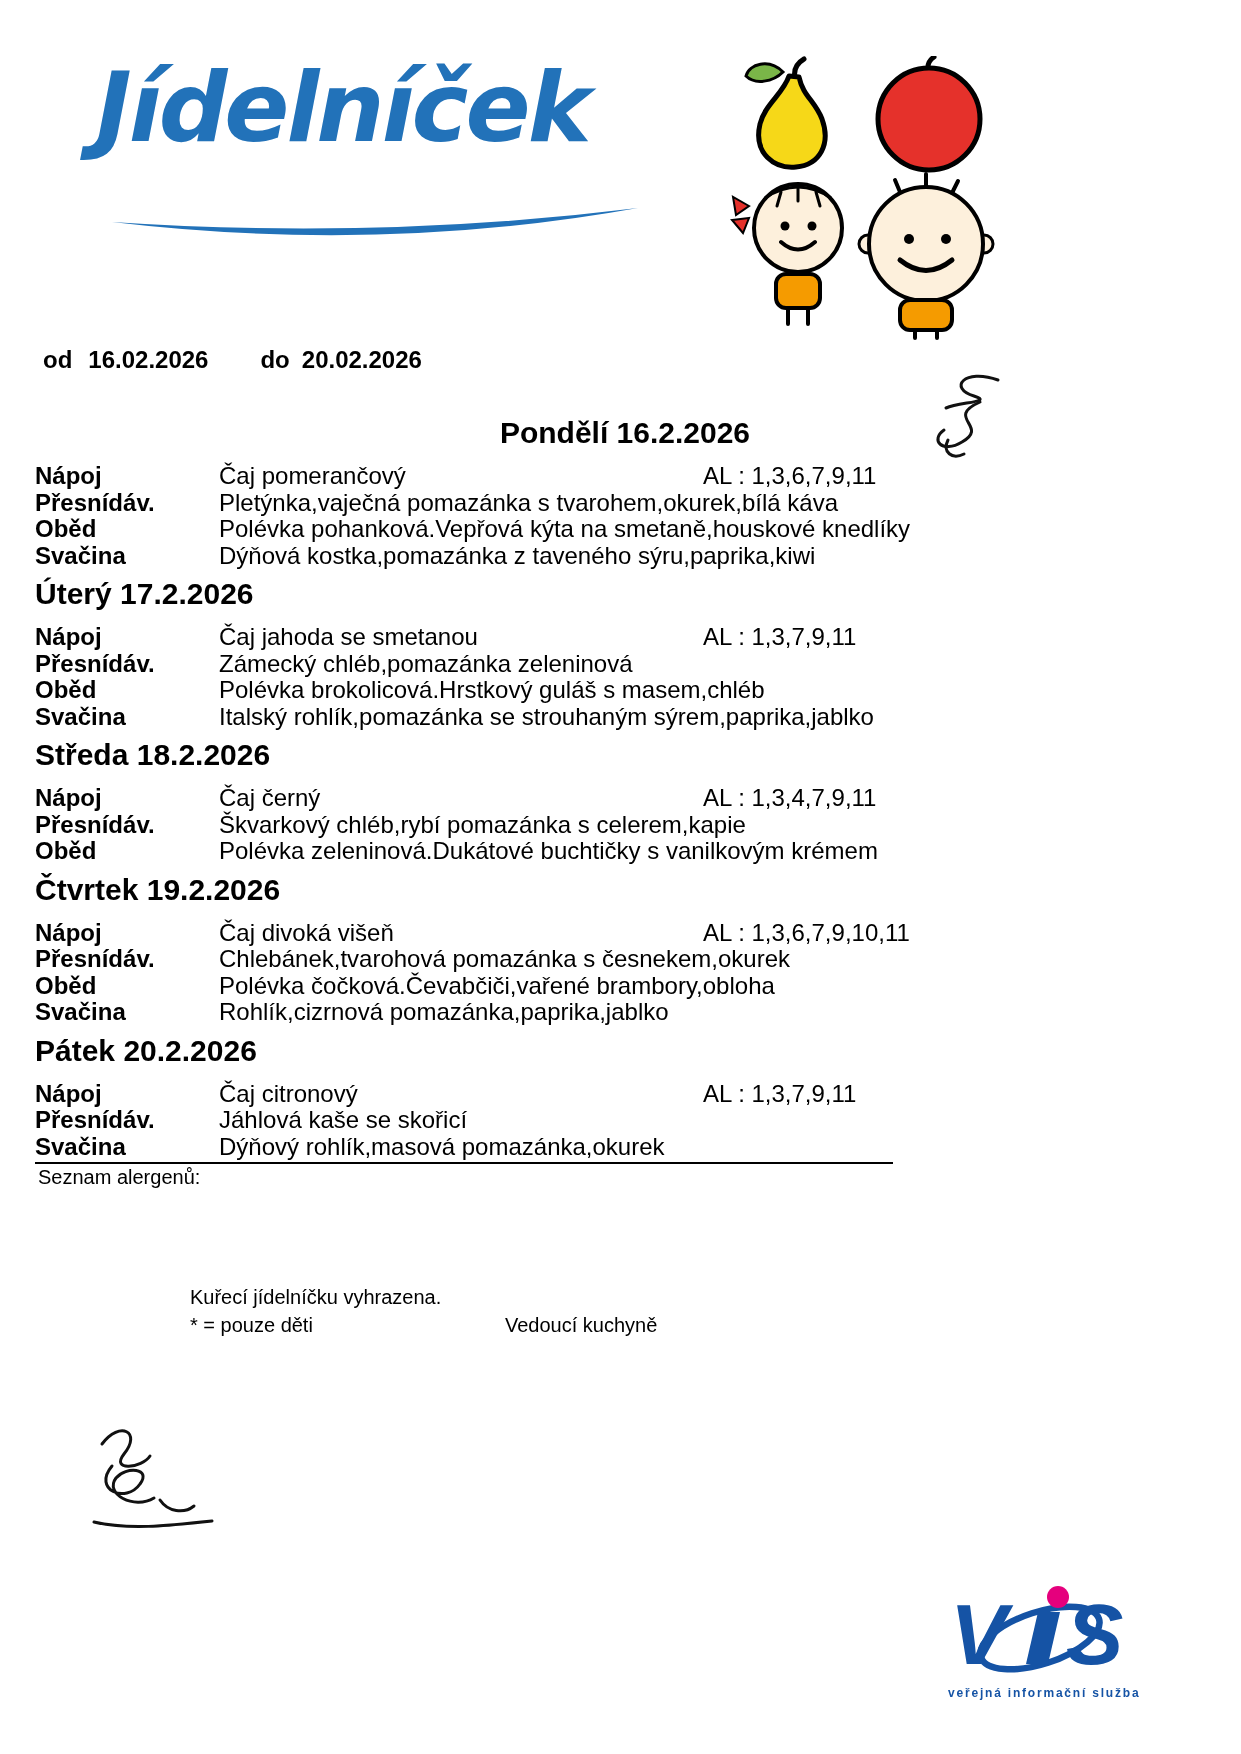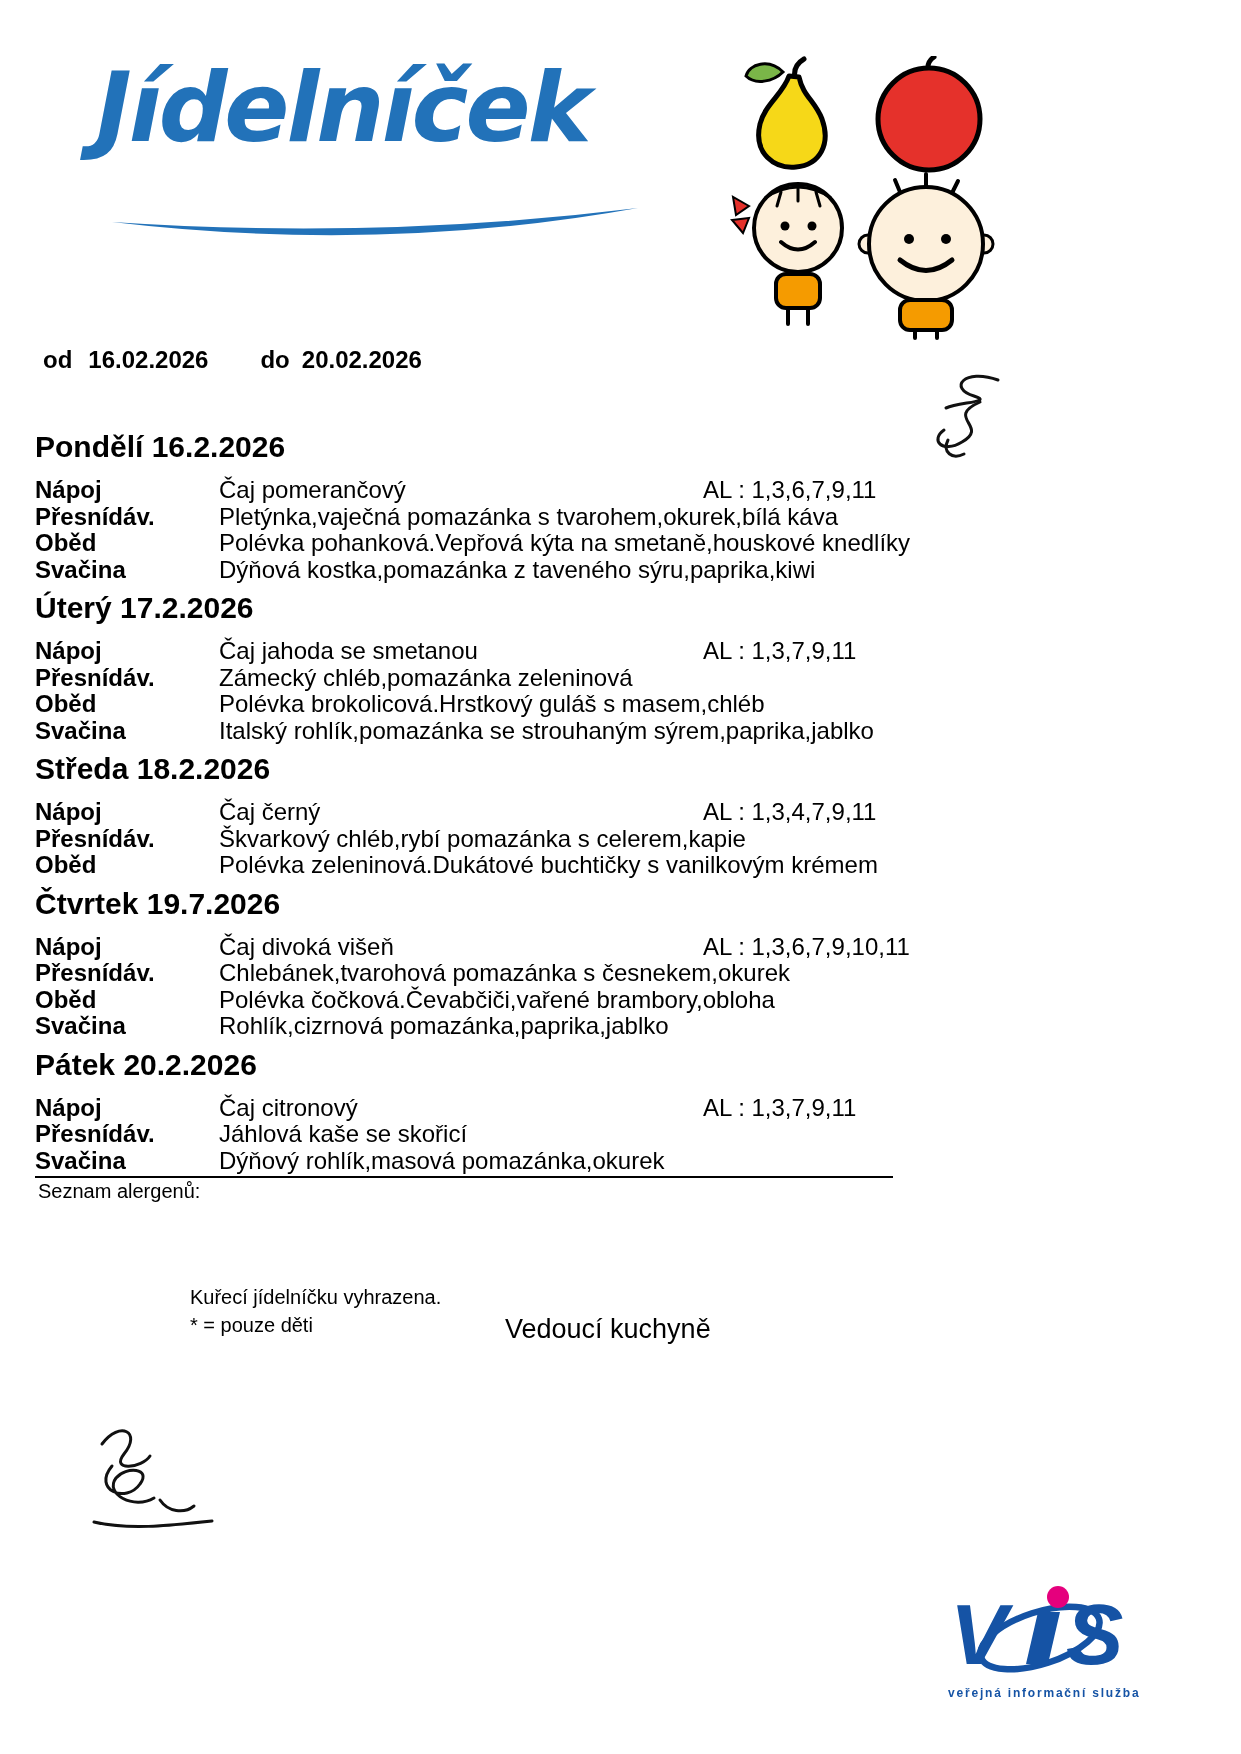--- a/index.html
+++ b/index.html
@@ -32,35 +32,35 @@
   .date-range .od-label { margin-right:16px; }
   .date-range .od-value { margin-right:52px; }
   .date-range .do-label { margin-right:12px; }
 
   
   .menu { position:absolute; left:35px; top:412px; width:1180px; }
   .day-title {
     font-size:30px; line-height:33px; font-weight:bold;
     margin:8px 0 14px 0; white-space:nowrap;
   }
-  .day:first-child .day-title { margin-top:18px; }
+  .day:first-child .day-title { margin-top:4px;text-align:center; }
   .menu-row {
     position:relative; font-size:24px; line-height:26.5px;
     white-space:nowrap;
   }
   .row-label { display:inline-block; width:184px; font-weight:bold; }
   .row-al { position:absolute; left:668px; top:0; font-weight:normal; }
 
   .menu-divider { width:858px; border-top:2px solid #000; margin-top:2px; }
   .allergen-list-label { font-size:20px; margin:2px 0 0 3px; }
 
   
   .change-note   { position:absolute; left:190px; top:1286px; font-size:20px; }
   .children-note { position:absolute; left:190px; top:1314px; font-size:20px;text-align:right; }
-  .chef-label    { position:absolute; left:505px; top:1314px; font-size:27px; }
+  .chef-label    { position:absolute; left:505px; top:1314px; font-size:20px; }
 
   .signature-bottom { position:absolute; left:66px; top:1416px; }
   .flourish-top { position:absolute; left:890px; top:366px; }
 
   
   .vis-logo { position:absolute; left:948px; top:1586px; width:180px; text-align:center; }
   .vis-subtitle {
     margin-top:4px;
     font-size:12px; font-weight:bold; letter-spacing:1.8px;
     color:#1553a5; white-space:nowrap;
@@ -179,21 +179,21 @@
   </div>
 
   <div class="menu-row">
     <span class="row-label">Oběd</span><span class="row-value">Polévka zeleninová.Dukátové buchtičky s vanilkovým krémem</span>
   </div>
 
 </div>
   </section>
 
   <section class="day">
-    <h2 class="day-title">Čtvrtek 19.7.2026</h2>
+    <h2 class="day-title">Čtvrtek 19.2.2026</h2>
     <div class="day-rows">
   <div class="menu-row">
     <span class="row-label">Nápoj</span><span class="row-value">Čaj divoká višeň</span><span class="row-al">AL : 1,3,6,7,9,10,11</span>
   </div>
 
   <div class="menu-row">
     <span class="row-label">Přesnídáv.</span><span class="row-value">Chlebánek,tvarohová pomazánka s česnekem,okurek</span>
   </div>
 
   <div class="menu-row">

